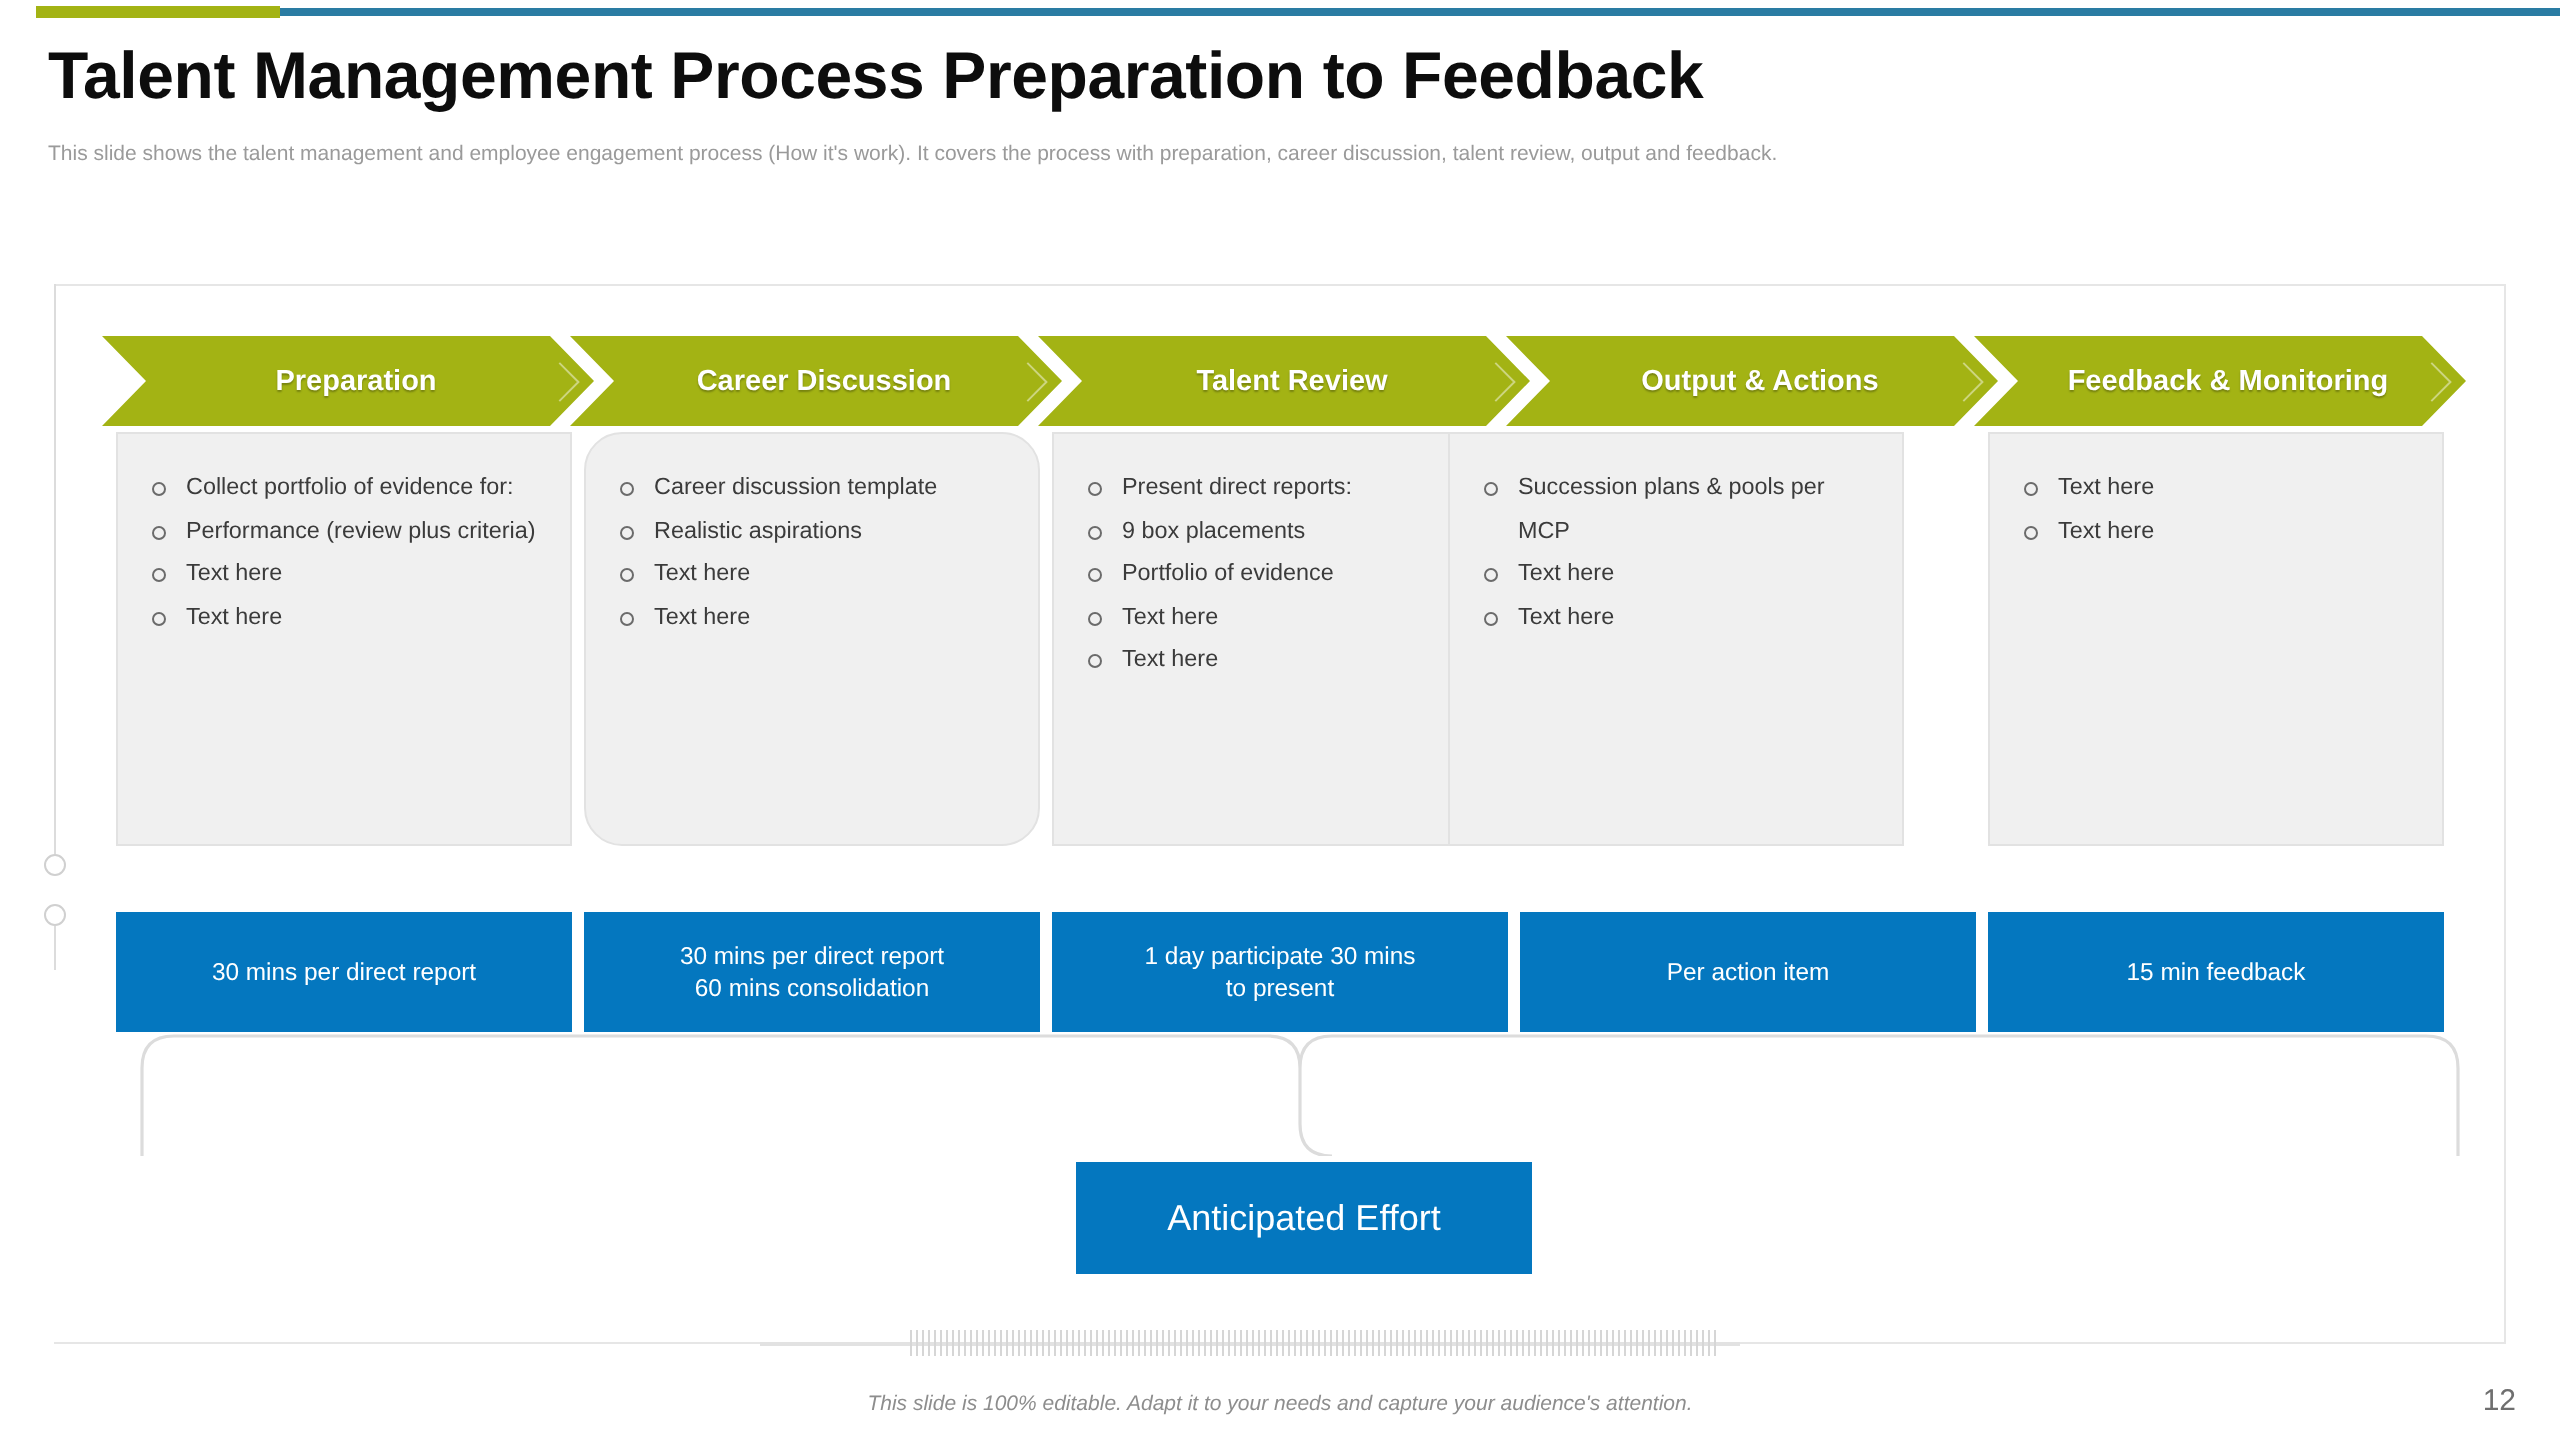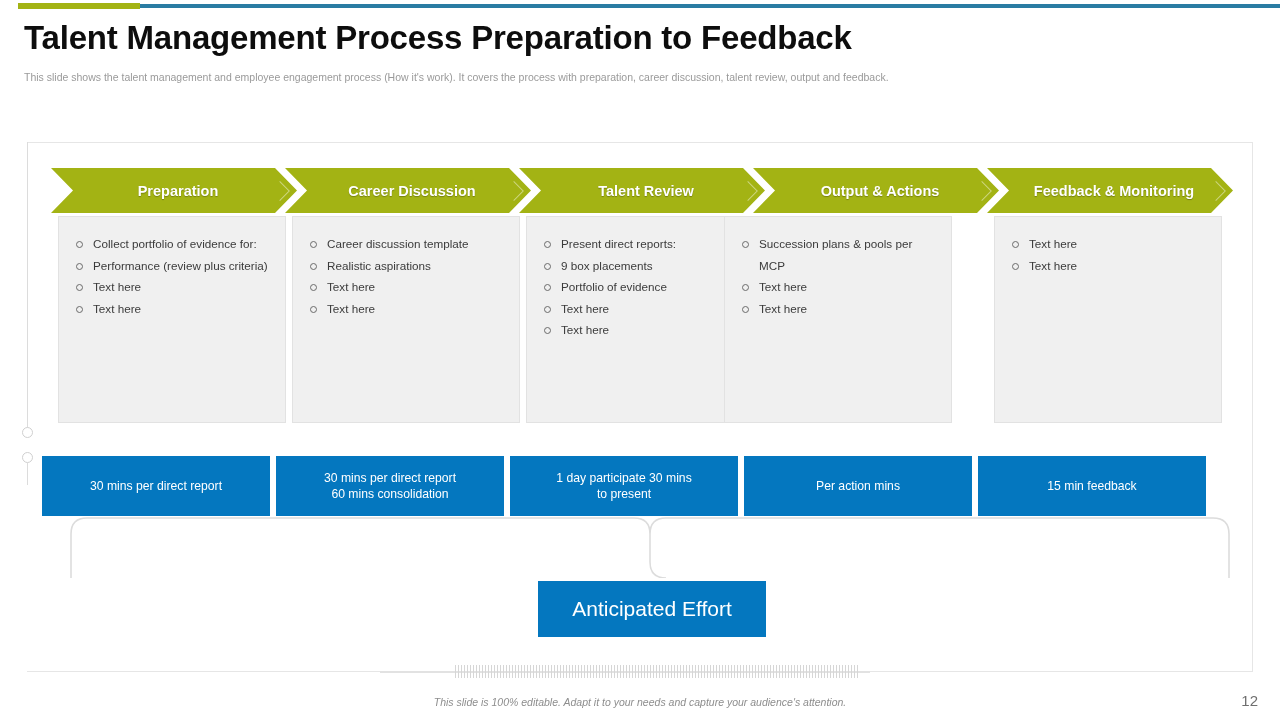--- a/index.html
+++ b/index.html
@@ -138,21 +138,21 @@
     position: absolute;
     left: 5px; top: 8px;
     width: 5px; height: 5px;
     border: 1px solid #6b6b6b;
     border-radius: 50%;
   }
 
   
   .blue-row {
     position: absolute;
-    left: 42px; top: 456px;
+    left: 58px; top: 456px;
     width: 1180px; height: 60px;
   }
   .blue-box {
     position: absolute;
     top: 0;
     height: 60px;
     background: #0477bf;
     color: #ffffff;
     font-size: 12.2px;
     line-height: 16px;
@@ -170,21 +170,21 @@
     width: 1160px; height: 62px;
   }
 
   
   .effort-box {
     position: absolute;
     left: 538px; top: 581px;
     width: 228px; height: 56px;
     background: #0477bf;
     color: #ffffff;
-    font-size: 21px;
+    font-size: 18px;
     display: flex;
     align-items: center;
     justify-content: center;
   }
 
   
   .footer-rule {
     position: absolute;
     left: 380px; top: 671px;
     width: 490px; height: 2px;
@@ -250,21 +250,21 @@
 
 <div class="cards-row">
     <div class="card" style="left: 0px; width: 228px;">
       <ul>
         <li>Collect portfolio of evidence for:</li>
         <li>Performance (review plus criteria)</li>
         <li>Text here</li>
         <li>Text here</li>
       </ul>
     </div>
-    <div class="card" style="left: 234px; width: 228px;">
+    <div class="card" style="left: 234px; width: 228px; border-radius: 19px;">
       <ul>
         <li>Career discussion template</li>
         <li>Realistic aspirations</li>
         <li>Text here</li>
         <li>Text here</li>
       </ul>
     </div>
     <div class="card" style="left: 468px; width: 228px;">
       <ul>
         <li>Present direct reports:</li>
@@ -293,21 +293,21 @@
     <div class="blue-box" style="left: 0px; width: 228px;">
       <span>30 mins per direct report</span>
     </div>
     <div class="blue-box" style="left: 234px; width: 228px;">
       <span>30 mins per direct report<br>60 mins consolidation</span>
     </div>
     <div class="blue-box" style="left: 468px; width: 228px;">
       <span>1 day participate 30 mins<br>to present</span>
     </div>
     <div class="blue-box" style="left: 702px; width: 228px;">
-      <span>Per action mins</span>
+      <span>Per action item</span>
     </div>
     <div class="blue-box" style="left: 936px; width: 228px;">
       <span>15 min feedback</span>
     </div>
   </div>
 
 <svg class="brace" viewBox="0 0 1160 62" preserveAspectRatio="none">
   <path d="M1,62 L1,18 Q1,2 17,2 L564,2 Q580,2 580,18 L580,46 Q580,62 596,62
            M1159,62 L1159,18 Q1159,2 1143,2 L596,2 Q580,2 580,18" fill="none" stroke="#dcdcdc" stroke-width="1.6"></path>
 </svg>

